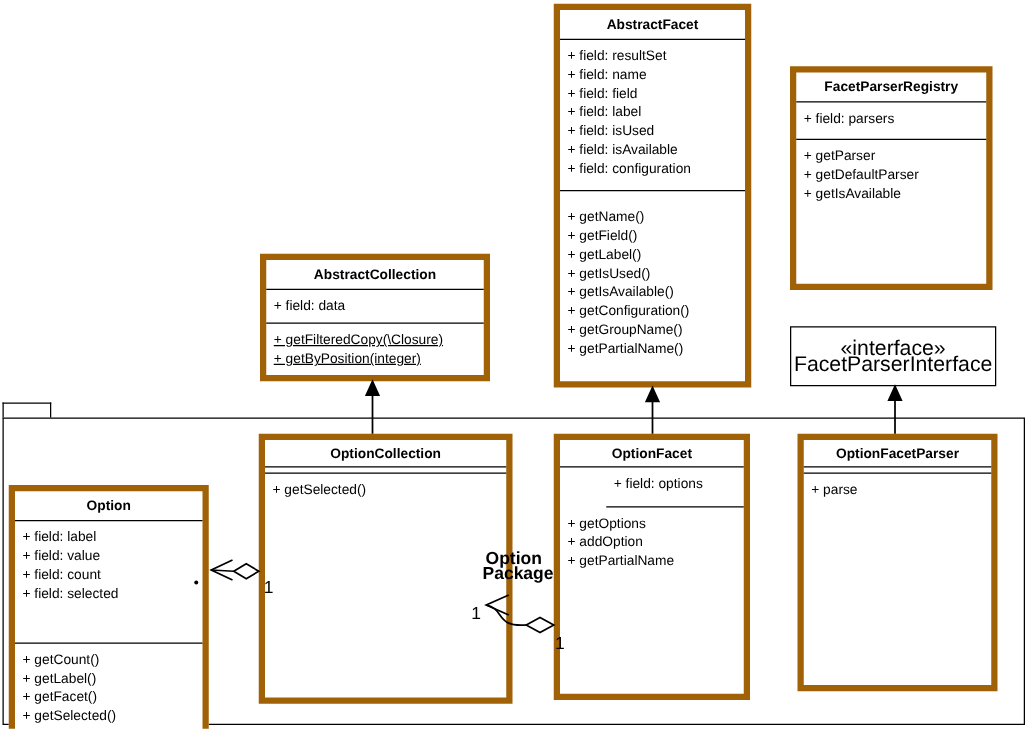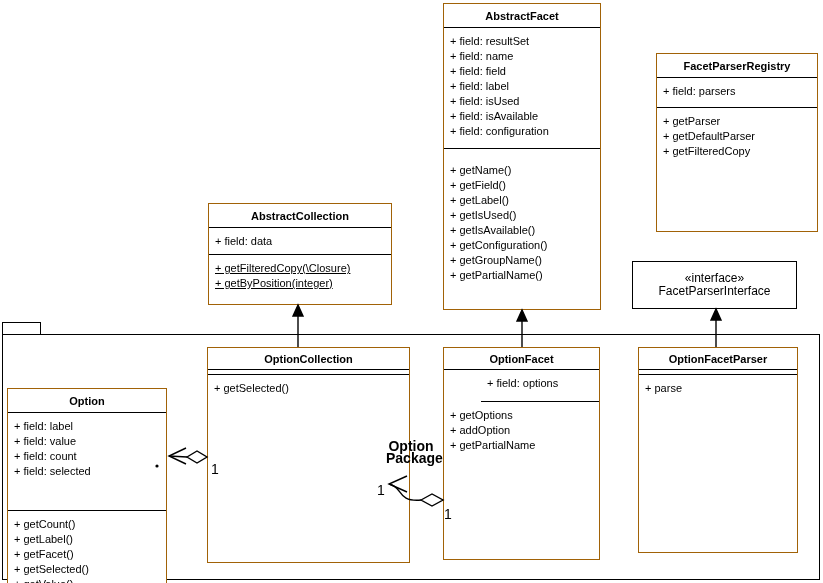--- a/index.html
+++ b/index.html
@@ -1,41 +1,41 @@
 <!DOCTYPE html>
 <html><head>
 <meta charset="utf-8">
 <style>
   html,body{margin:0;padding:0;}
   body{
     width:823px;height:583px;position:relative;background:#ffffff;
     font-family:"Liberation Sans", sans-serif;color:#000;overflow:hidden;
   }
   .cls{
-    position:absolute;box-sizing:border-box;border:1px solid #a16207;
+    position:absolute;box-sizing:border-box;border:5px solid #a16207;
     background:#fff;z-index:2;
   }
   .cls-title{
     box-sizing:border-box;border-bottom:1px solid #000;text-align:center;
     font-weight:bold;font-size:11px;display:flex;align-items:center;justify-content:center;
   }
   .title-h24{height:24px;}
   .title-h22{height:22px;}
   .cls-section{
     box-sizing:border-box;border-bottom:1px solid #000;
     padding:6px 4px 0 6px;font-size:11px;line-height:15px;
   }
   .cls-section:last-child{border-bottom:none;}
   .pad-lg{padding-top:14px;}
   .thin{height:5px;padding:0;}
   .member{white-space:nowrap;}
   .iface{
     position:absolute;box-sizing:border-box;border:1px solid #000;background:#fff;
     display:flex;flex-direction:column;align-items:center;justify-content:center;
-    font-size:12px;line-height:13px;z-index:2;text-align:center;
+    font-size:17px;line-height:13px;z-index:2;text-align:center;
   }
   .pkg{position:absolute;box-sizing:border-box;border:1px solid #000;background:#fff;z-index:1;}
   .lbl{position:absolute;font-size:14px;line-height:12px;z-index:4;}
   .lbl-bold{font-weight:bold;text-align:center;}
   svg.wires{position:absolute;left:0;top:0;z-index:3;}
 </style>
 </head>
 <body>
 
 <div class="pkg" style="left:2px;top:322px;width:39px;height:13px;border-bottom:none;"></div>
@@ -57,29 +57,29 @@
     <div class="member">+ getField()</div>
     <div class="member">+ getLabel()</div>
     <div class="member">+ getIsUsed()</div>
     <div class="member">+ getIsAvailable()</div>
     <div class="member">+ getConfiguration()</div>
     <div class="member">+ getGroupName()</div>
     <div class="member">+ getPartialName()</div>
   </div>
 </div>
 
-<div class="cls" style="left:632px;top:53px;width:162px;height:179px;margin-left:24px;">
+<div class="cls" style="left:632px;top:53px;width:162px;height:179px;">
   <div class="cls-title title-h24">FacetParserRegistry</div>
   <div class="cls-section" style="height:30px;">
     <div class="member">+ field: parsers</div>
   </div>
   <div class="cls-section" style="height:123px;">
     <div class="member">+ getParser</div>
     <div class="member">+ getDefaultParser</div>
-    <div class="member">+ getFilteredCopy</div>
+    <div class="member">+ getIsAvailable</div>
   </div>
 </div>
 
 <div class="cls" style="left:208px;top:203px;width:184px;height:102px;">
   <div class="cls-title title-h24">AbstractCollection</div>
   <div class="cls-section" style="height:27px;">
     <div class="member">+ field: data</div>
   </div>
   <div class="cls-section" style="height:49px;text-decoration:underline;">
     <div class="member">+ getFilteredCopy(\Closure)</div>

